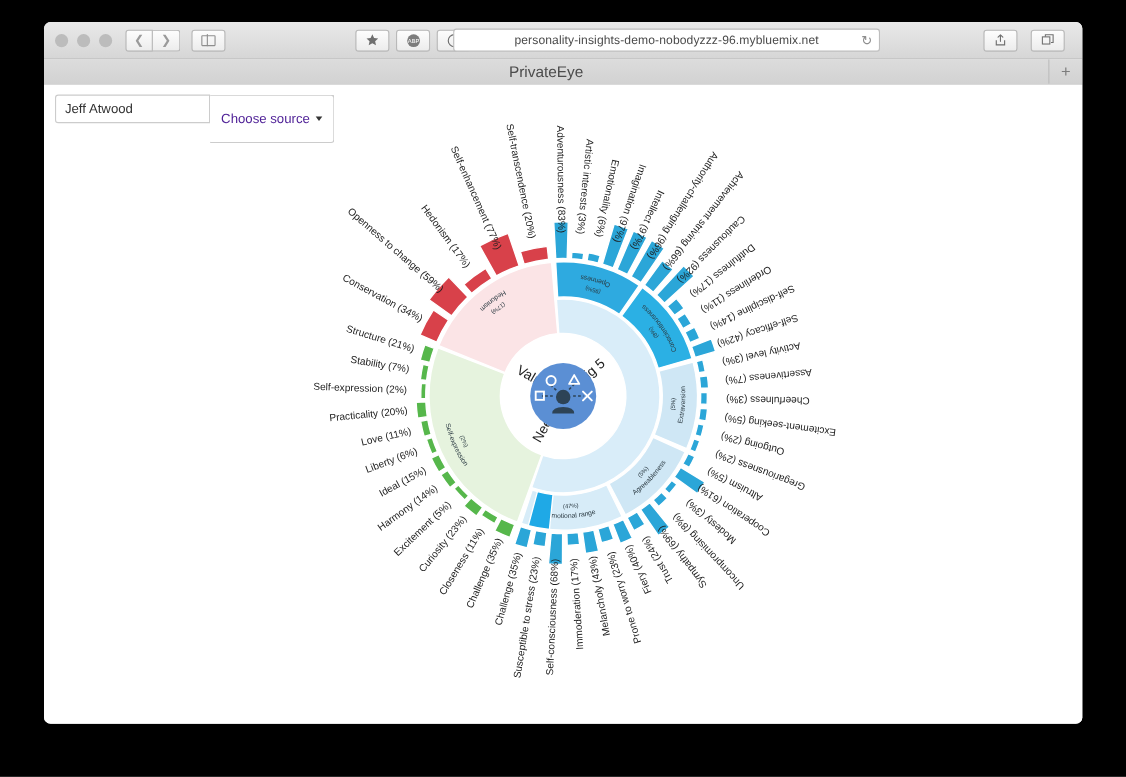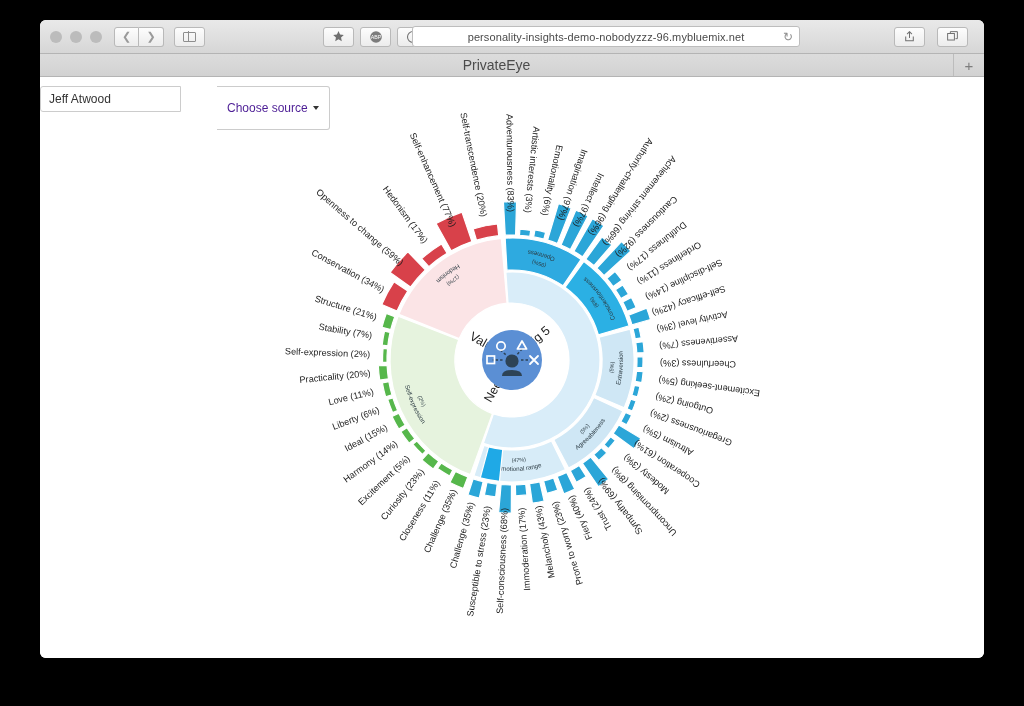--- a/index.html
+++ b/index.html
@@ -93,23 +93,22 @@
   }
   #newtab {
     width: 30px; display: flex; align-items: center; justify-content: center;
     font-size: 15px; color: #7d7d7d; font-weight: 300;
   }
 
   
   #page { flex: 1; background: #fff; position: relative; overflow: hidden; }
 
   #controls {
-    position: absolute; left: 0; top: 9px;
+    position: absolute; left: 10px; top: 9px;
     display: flex;
-    gap: 36px;
   }
   #name-input {
     width: 141px; height: 26px;
     border: 1px solid #ccc; border-radius: 3px 0 0 3px;
     padding: 0 8px; font-size: 12px; color: #333;
     background: #fff; outline: none;
     font-family: "Liberation Sans", sans-serif;
   }
   #source-btn {
     height: 44px; padding: 0 10px;

